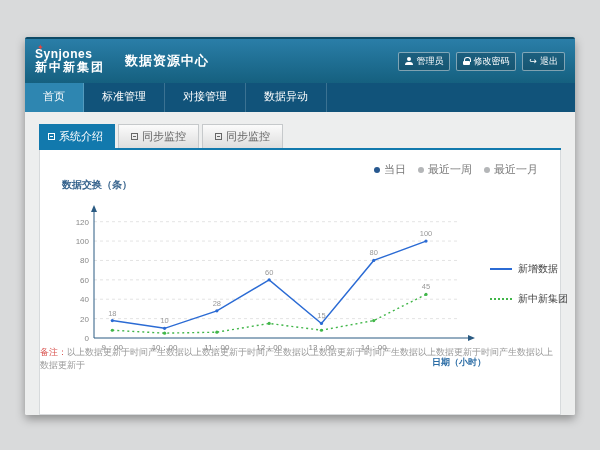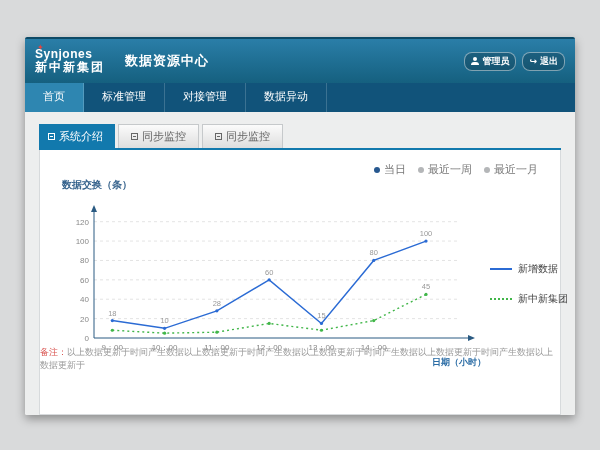--- a/index.html
+++ b/index.html
@@ -7,21 +7,21 @@
   .window { position:absolute; left:25px; top:37px; width:550px; height:378px; background:#fff; border-radius:2px; box-shadow:0 4px 10px rgba(0,0,0,.35); overflow:hidden; }
 
   
   .hdr { height:46px; background:linear-gradient(#2a7ea8,#15607f); border-top:2px solid #0e4a66; display:flex; align-items:center; padding:0 10px; color:#fff; }
   .logo { position:relative; line-height:1.1; margin-right:14px; }
   .logo .brand { font-size:12px; font-weight:bold; letter-spacing:.5px; display:block; }
   .logo .star { position:absolute; top:-4px; left:2px; color:#e8413c; font-size:8px; }
   .logo .company { font-size:12px; font-weight:bold; letter-spacing:2px; display:block; }
   .app-title { font-size:13px; font-weight:bold; letter-spacing:1px; margin-left:6px; }
   .hdr-actions { margin-left:auto; display:flex; gap:6px; }
-  .hbtn { display:flex; align-items:center; gap:3px; font-size:9px; color:#fff; background:rgba(0,0,0,.18); border:1px solid rgba(255,255,255,.45); border-radius:8px; padding:2px 6px; cursor:pointer;font-weight:bold; }
+  .hbtn { display:flex; align-items:center; gap:3px; font-size:9px; color:#fff; background:rgba(0,0,0,.18); border:1px solid rgba(255,255,255,.45); border-radius:2px; padding:2px 6px; cursor:pointer; }
   .ic-user { width:8px; height:8px; position:relative; display:inline-block; }
   .ic-user::before { content:''; position:absolute; left:2px; top:0; width:4px; height:4px; border-radius:50%; background:#fff; }
   .ic-user::after { content:''; position:absolute; left:0; bottom:0; width:8px; height:3px; border-radius:3px 3px 0 0; background:#fff; }
   .ic-lock { width:7px; height:8px; position:relative; display:inline-block; }
   .ic-lock::before { content:''; position:absolute; left:1px; top:0; width:5px; height:4px; border:1px solid #fff; border-bottom:none; border-radius:3px 3px 0 0; }
   .ic-lock::after { content:''; position:absolute; left:0; bottom:0; width:7px; height:4px; background:#fff; border-radius:1px; }
   .ic-exit { font-size:9px; line-height:8px; }
 
   
   .nav { height:34px; background:#11537a; display:flex; }
@@ -62,20 +62,24 @@
     <div class="logo">
       <span class="star">✦</span>
       <span class="brand">Synjones</span>
       <span class="company">新中新集团</span>
     </div>
     <div class="app-title">数据资源中心</div>
     <div class="hdr-actions">
       <div class="hbtn">
         <span class="ic-user"></span>
         <span>管理员</span>
+      </div>
+      <div class="hbtn">
+        <span class="ic-lock"></span>
+        <span>修改密码</span>
       </div>
       <div class="hbtn">
         <span class="ic-exit">↪</span>
         <span>退出</span>
       </div>
     </div>
   </div>
 
   <div class="nav">
     <div class="nav-item active">首页</div>

